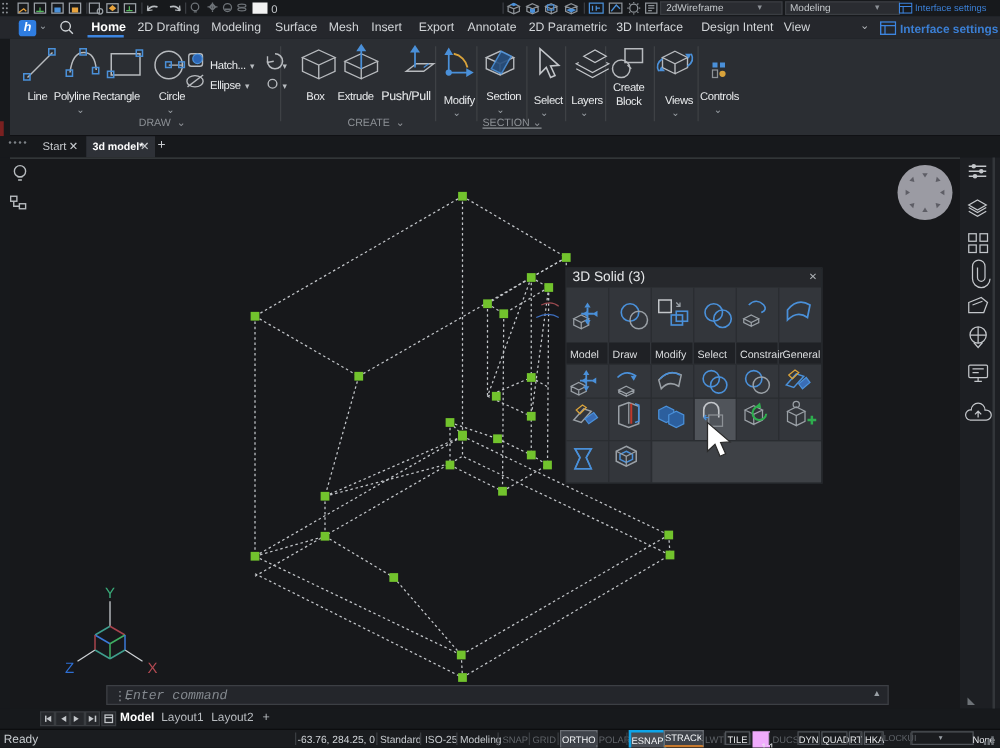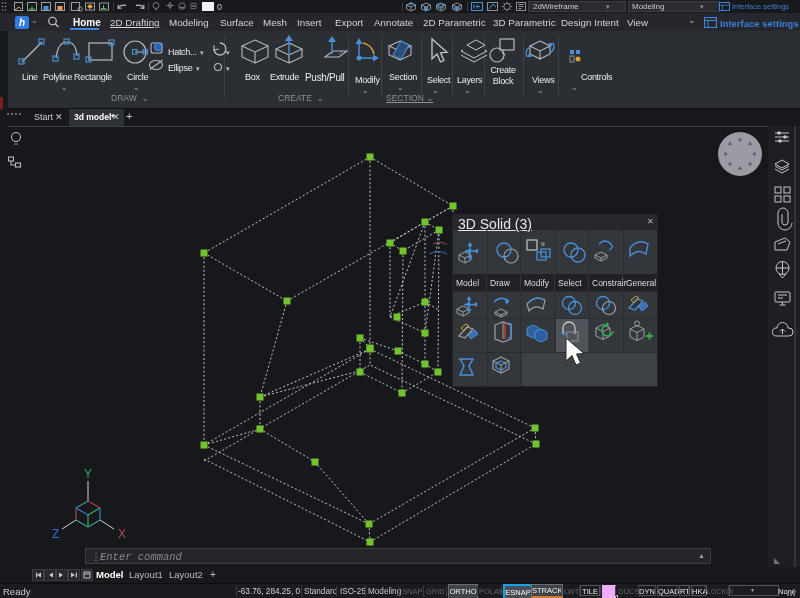--- a/index.html
+++ b/index.html
@@ -98,29 +98,29 @@
 
 <div class="abs" id="menurow" style="left:0;top:13px;width:800px;height:18px;background:#25272c;">
 <div class="abs" style="left:15px;top:2.5px;width:14px;height:13px;background:#2f7de1;border-radius:2.5px;color:#fff;font-size:10px;font-weight:bold;font-style:italic;text-align:center;line-height:13px;">h</div>
 <div class="abs" style="left:31px;top:3px;color:#9aa0a6;font-size:8px;">⌄</div>
 <svg width="13" height="12" style="position:absolute;left:47px;top:3px">
       <circle cx="5.5" cy="5" r="3.8" fill="none" stroke="#cfd3d7" stroke-width="1.1"></circle>
       <path d="M8.3 8 L11.3 11" stroke="#cfd3d7" stroke-width="1.1"></path>
     </svg>
 <div class="abs" style="left:73px;top:4px;color:#ffffff;font-size:10px;font-weight:bold;">Home</div>
 <div class="abs" style="left:70px;top:14.5px;width:29px;height:2px;background:#3d85e0;"></div>
-<div class="abs" style="left:110px;top:4px;color:#d2d5d8;font-size:9.8px;text-decoration:underline;">2D Drafting</div>
+<div class="abs" style="left:110px;top:4px;color:#d2d5d8;font-size:9.8px;">2D Drafting</div>
 <div class="abs" style="left:169px;top:4px;color:#d2d5d8;font-size:9.8px;">Modeling</div>
 <div class="abs" style="left:220px;top:4px;color:#d2d5d8;font-size:9.8px;">Surface</div>
 <div class="abs" style="left:263px;top:4px;color:#d2d5d8;font-size:9.8px;">Mesh</div>
 <div class="abs" style="left:297px;top:4px;color:#d2d5d8;font-size:9.8px;">Insert</div>
 <div class="abs" style="left:335px;top:4px;color:#d2d5d8;font-size:9.8px;">Export</div>
 <div class="abs" style="left:374px;top:4px;color:#d2d5d8;font-size:9.8px;">Annotate</div>
 <div class="abs" style="left:423px;top:4px;color:#d2d5d8;font-size:9.8px;">2D Parametric</div>
-<div class="abs" style="left:493px;top:4px;color:#d2d5d8;font-size:9.8px;">3D Parametric</div>
+<div class="abs" style="left:493px;top:4px;color:#d2d5d8;font-size:9.8px;">3D Interface</div>
 <div class="abs" style="left:561px;top:4px;color:#d2d5d8;font-size:9.8px;">Design Intent</div>
 <div class="abs" style="left:627px;top:4px;color:#d2d5d8;font-size:9.8px;">View</div>
 <div class="abs" style="left:688px;top:2px;color:#b8bcc0;font-size:9px;">⌄</div>
 <svg width="13" height="11" style="position:absolute;left:704px;top:3.5px">
       <rect x="0.5" y="0.5" width="12" height="10" fill="none" stroke="#3d85e0" stroke-width="1.2"></rect>
       <path d="M0.5 3.5 h12 M4 3.5 v7" stroke="#3d85e0" fill="none"></path>
     </svg>
 <div class="abs" style="left:720px;top:4.5px;color:#3b7fd4;font-size:9.5px;font-weight:bold;white-space:nowrap;">Interface settings</div>
 </div>
 
@@ -238,21 +238,21 @@
 <div class="abs" style="left:218px;top:34px;color:#b8bcc0;font-size:7px;">▾</div>
 <div class="abs" style="left:237px;top:41px;color:#e9ebed;font-size:9px;letter-spacing:-0.3px;">Box</div>
 <div class="abs" style="left:262px;top:41px;color:#e9ebed;font-size:9px;letter-spacing:-0.3px;">Extrude</div>
 <div class="abs" style="left:297px;top:41px;color:#e9ebed;font-size:10px;letter-spacing:-0.3px;">Push/Pull</div>
 <div class="abs" style="left:347px;top:44px;color:#e9ebed;font-size:9px;letter-spacing:-0.3px;">Modify</div>
 <div class="abs" style="left:381px;top:41px;color:#e9ebed;font-size:9px;letter-spacing:-0.3px;">Section</div>
 <div class="abs" style="left:419px;top:44px;color:#e9ebed;font-size:9px;letter-spacing:-0.3px;">Select</div>
 <div class="abs" style="left:449px;top:44px;color:#e9ebed;font-size:9px;letter-spacing:-0.3px;">Layers</div>
 <div class="abs" style="left:477px;top:34px;width:36px;color:#e9ebed;font-size:9px;letter-spacing:-0.3px;text-align:center;line-height:11px;">Create Block</div>
 <div class="abs" style="left:524px;top:44px;color:#e9ebed;font-size:9px;letter-spacing:-0.3px;">Views</div>
-<div class="abs" style="left:552px;top:41px;color:#e9ebed;font-size:9px;letter-spacing:-0.3px;margin-left:21px;">Controls</div>
+<div class="abs" style="left:552px;top:41px;color:#e9ebed;font-size:9px;letter-spacing:-0.3px;">Controls</div>
 <div class="abs" style="left:53px;top:52px;color:#9aa0a6;font-size:8px;">⌄</div>
 <div class="abs" style="left:125px;top:52px;color:#9aa0a6;font-size:8px;">⌄</div>
 <div class="abs" style="left:354px;top:55px;color:#9aa0a6;font-size:8px;">⌄</div>
 <div class="abs" style="left:389px;top:52px;color:#9aa0a6;font-size:8px;">⌄</div>
 <div class="abs" style="left:424px;top:55px;color:#9aa0a6;font-size:8px;">⌄</div>
 <div class="abs" style="left:456px;top:55px;color:#9aa0a6;font-size:8px;">⌄</div>
 <div class="abs" style="left:529px;top:55px;color:#9aa0a6;font-size:8px;">⌄</div>
 <div class="abs" style="left:563px;top:52px;color:#9aa0a6;font-size:8px;">⌄</div>
 <div class="abs" style="left:103px;top:62px;color:#8d9196;font-size:8.5px;">DRAW&nbsp;&nbsp;⌄</div>
 <div class="abs" style="left:270px;top:62px;color:#8d9196;font-size:8.5px;">CREATE&nbsp;&nbsp;⌄</div>
@@ -401,21 +401,21 @@
 <circle cx="8" cy="10" r="4.5"></circle>
         <path d="M6 14.5 h4 M6.5 17 h3"></path>
 <rect x="0.5" y="30" width="5" height="4"></rect>
         <rect x="7.5" y="36" width="5" height="4"></rect>
         <path d="M3 34 v4 h4.5"></path>
 </g>
 </svg>
 
 <div class="abs" style="left:444px;top:87px;width:206px;height:173px;background:#33363b;border:1px solid #222428;box-sizing:border-box;">
 <div class="abs" style="left:0;top:0;width:204px;height:15px;background:#26282c;">
-<div class="abs" style="left:5px;top:1px;color:#e4e6e8;font-size:14px;text-decoration:underline;">3D Solid (3)</div>
+<div class="abs" style="left:5px;top:1px;color:#e4e6e8;font-size:11px;">3D Solid (3)</div>
 <div class="abs" style="left:194px;top:2px;color:#b0b4b8;font-size:8px;">✕</div>
 </div>
 <svg width="204" height="156" style="position:absolute;left:0;top:15px">
 
 <g fill="#1f2125">
 <rect x="0" y="44" width="33" height="17"></rect>
           <rect x="34" y="44" width="33" height="17"></rect>
           <rect x="68" y="44" width="33" height="17"></rect>
           <rect x="102" y="44" width="33" height="17"></rect>
           <rect x="136" y="44" width="33" height="17"></rect>

